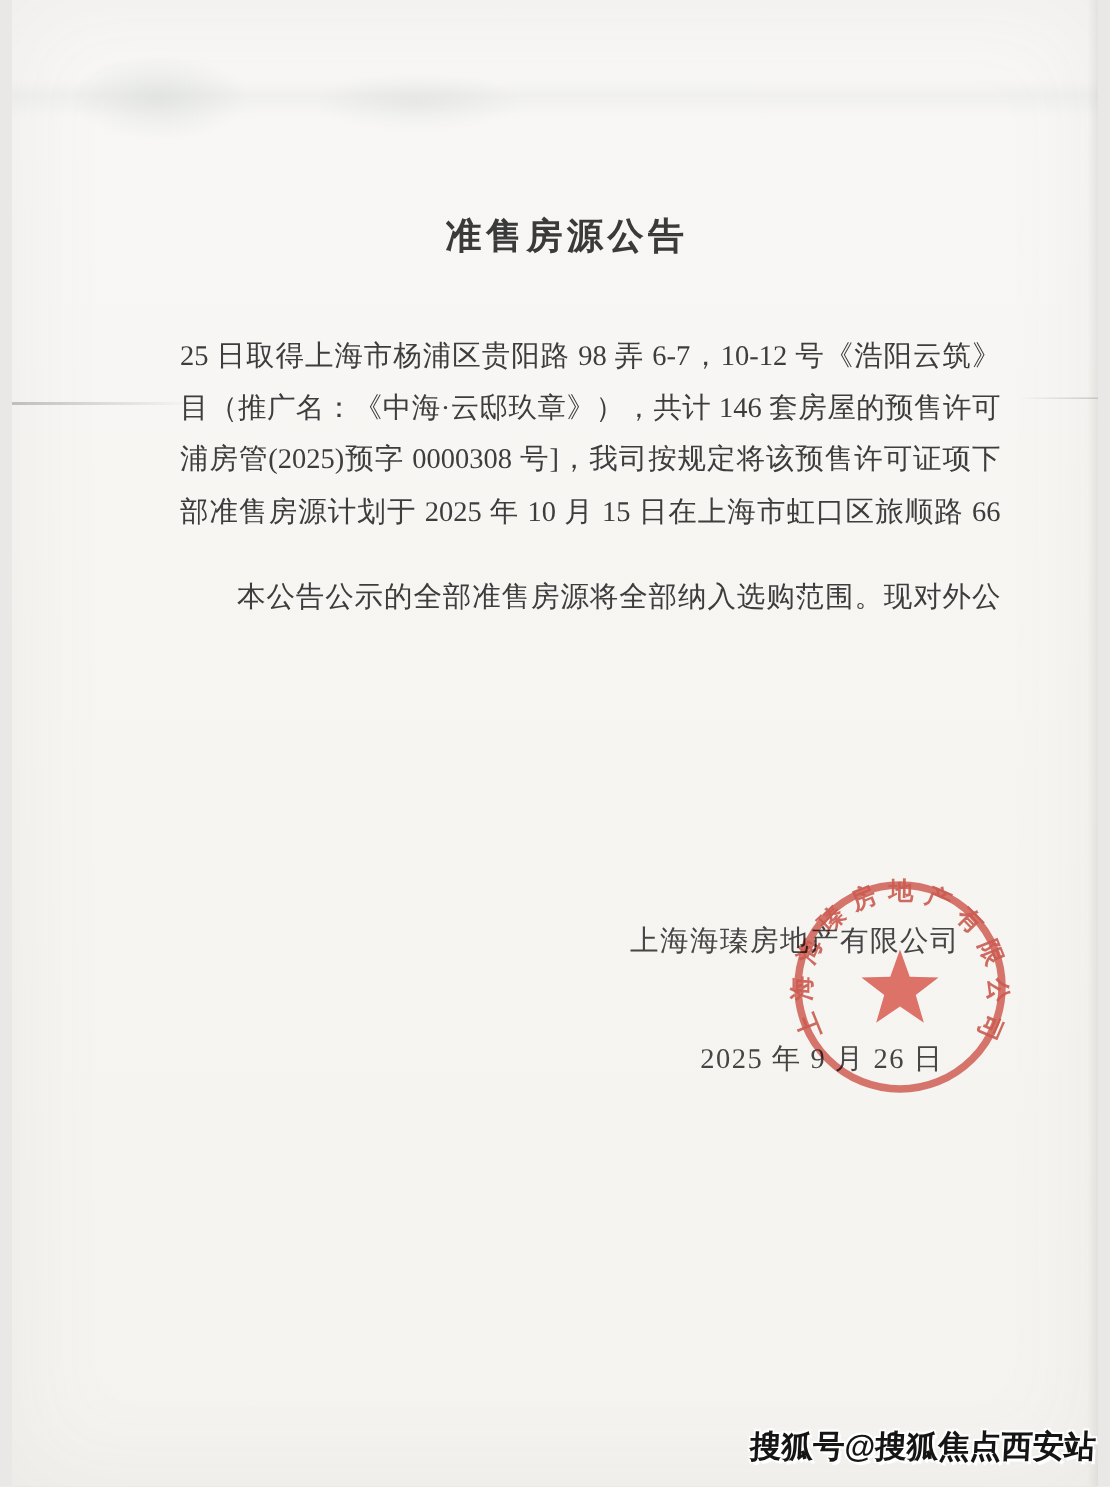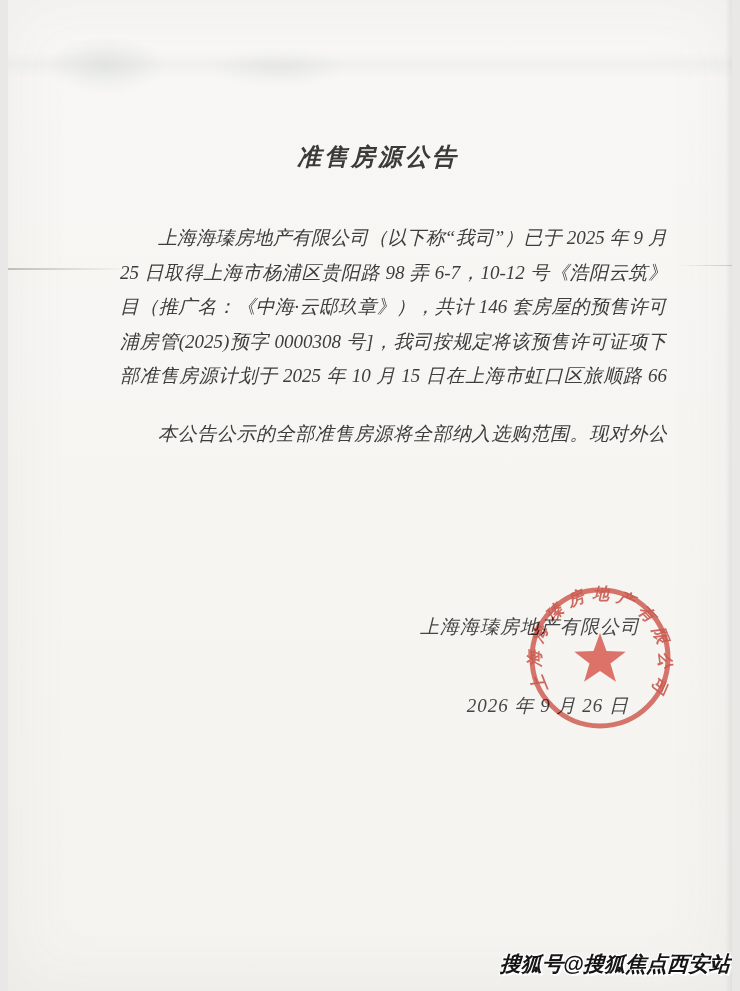--- a/index.html
+++ b/index.html
@@ -5,21 +5,20 @@
   html,body{margin:0;padding:0;background:#e9e8e6;}
   .page{
     position:relative;
     width:724px;height:991px;
     margin:0 auto;
     background:linear-gradient(180deg,#f8f7f5 0%,#f6f5f2 55%,#f4f3ef 100%);
     font-family:"Liberation Serif","DejaVu Serif",serif;
     color:#3d3d3d;
     overflow:hidden;
     box-shadow:inset 0 0 70px rgba(120,120,112,.07);
-    font-style:italic;
   }
   
   .artifact{position:absolute;pointer-events:none;}
   .smudge-topleft{left:38px;top:36px;width:120px;height:58px;
     background:radial-gradient(ellipse at center,rgba(188,196,190,.30),rgba(188,196,190,0) 70%);}
   .band-top{left:0;top:52px;width:740px;height:26px;
     background:linear-gradient(180deg,rgba(202,208,202,0) 0%,rgba(202,208,202,.17) 45%,rgba(202,208,202,0) 100%);}
   .smudge-topmid{left:200px;top:48px;width:140px;height:40px;
     background:radial-gradient(ellipse at center,rgba(190,198,192,.22),rgba(190,198,192,0) 70%);}
   .line-left{left:0;top:268px;width:122px;height:2px;
@@ -72,30 +71,29 @@
   <div class="artifact smudge-topleft"></div>
   <div class="artifact band-top"></div>
   <div class="artifact smudge-topmid"></div>
   <div class="artifact line-left"></div>
   <div class="artifact line-right"></div>
   <div class="artifact edge-right"></div>
 
   <h1 class="doc-title">准售房源公告</h1>
 
   <div class="body-text">
-    <div class="body-line indent">上海海瑧房地产有限公司（以下称“我司”）已于 2025 年 9 月</div>
     <div class="body-line">25 日取得上海市杨浦区贵阳路 98 弄 6-7，10-12 号《浩阳云筑》项</div>
     <div class="body-line">目（推广名：《中海·云邸玖章》），共计 146 套房屋的预售许可证[杨</div>
     <div class="body-line">浦房管(2025)预字 0000308 号]，我司按规定将该预售许可证项下全</div>
     <div class="body-line">部准售房源计划于 2025 年 10 月 15 日在上海市虹口区旅顺路 66 号上</div>
     <div class="body-line indent para-gap">本公告公示的全部准售房源将全部纳入选购范围。现对外公开全</div>
   </div>
 
   <div class="signature">上海海瑧房地产有限公司</div>
-  <div class="doc-date">2026 年 9 月 26 日</div>
+  <div class="doc-date">2025 年 9 月 26 日</div>
 
   <div class="stamp">
     <svg width="160" height="160" viewBox="0 0 160 160">
       <circle cx="80" cy="80" r="68" fill="none" stroke="#d4544a" stroke-width="5" opacity="0.85"></circle>
       <polygon points="80,55 86.5,73.1 105.7,73.7 90.5,85.4 95.9,103.8 80,93 64.1,103.8 69.5,85.4 54.3,73.7 73.5,73.1" fill="#dc4b3e" opacity="0.82"></polygon>
       <path id="sealTextArc" d="M 29,113 A 60,60 0 1 1 131,113" fill="none"></path>
       <text font-size="16.5" fill="#cf5045" opacity="0.9" font-family="Liberation Serif, DejaVu Serif, serif" font-weight="bold">
         <textPath href="#sealTextArc" startOffset="2" textLength="252" lengthAdjust="spacing">上海海瑧房地产有限公司</textPath>
       </text>
     </svg>

